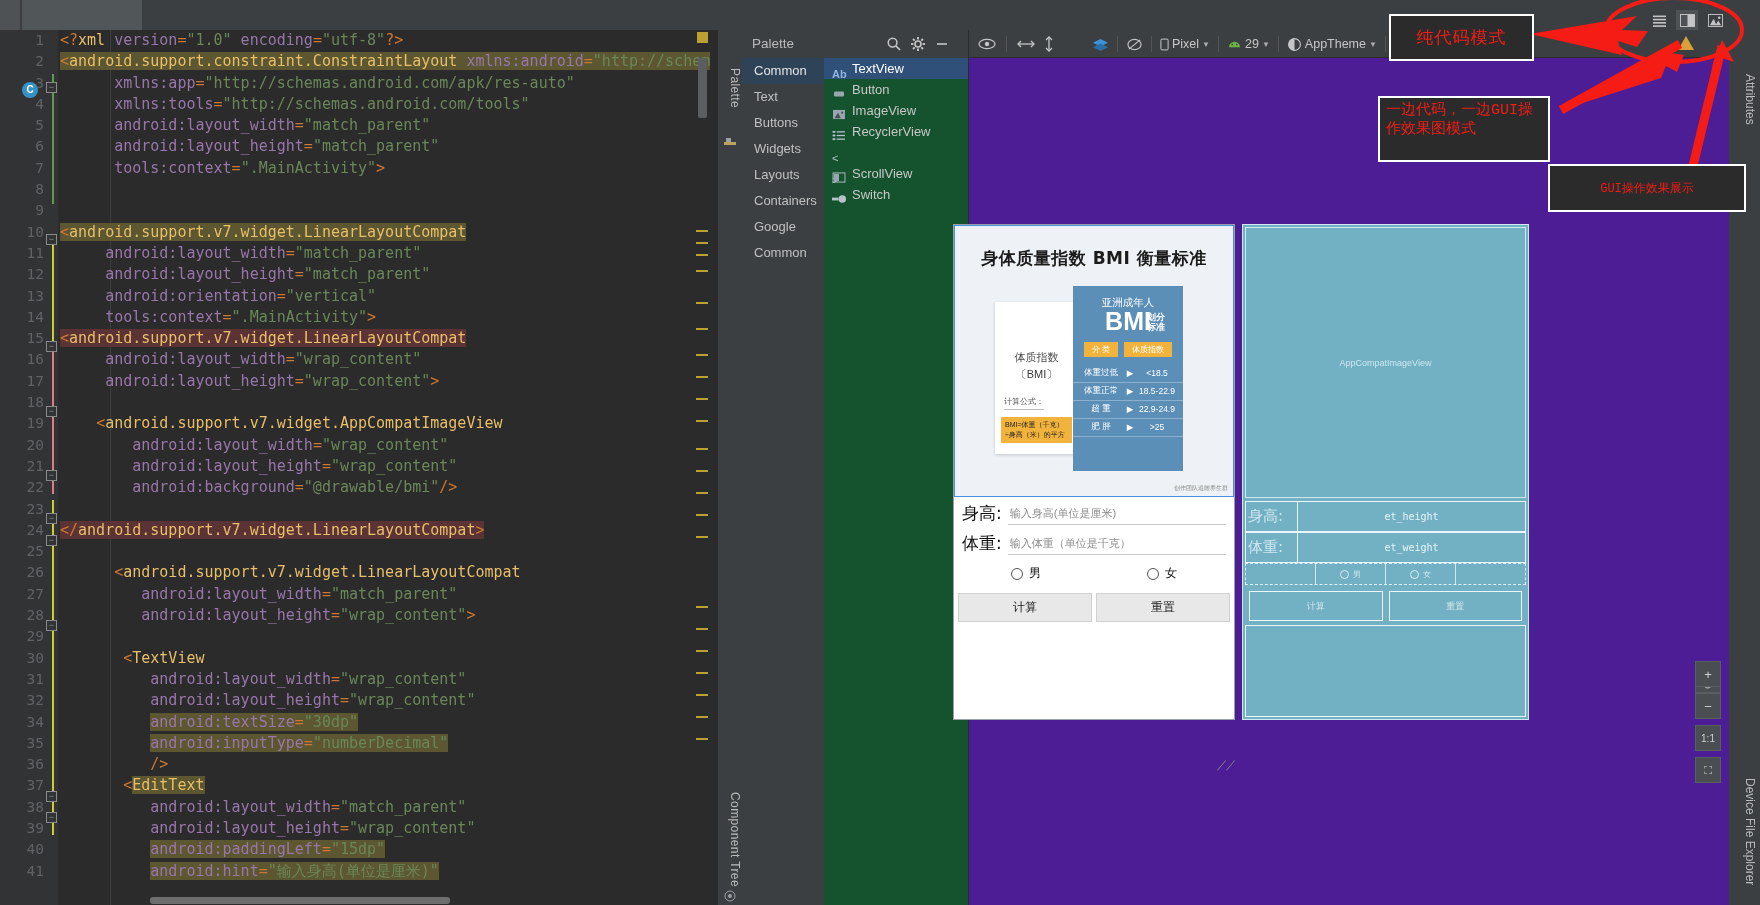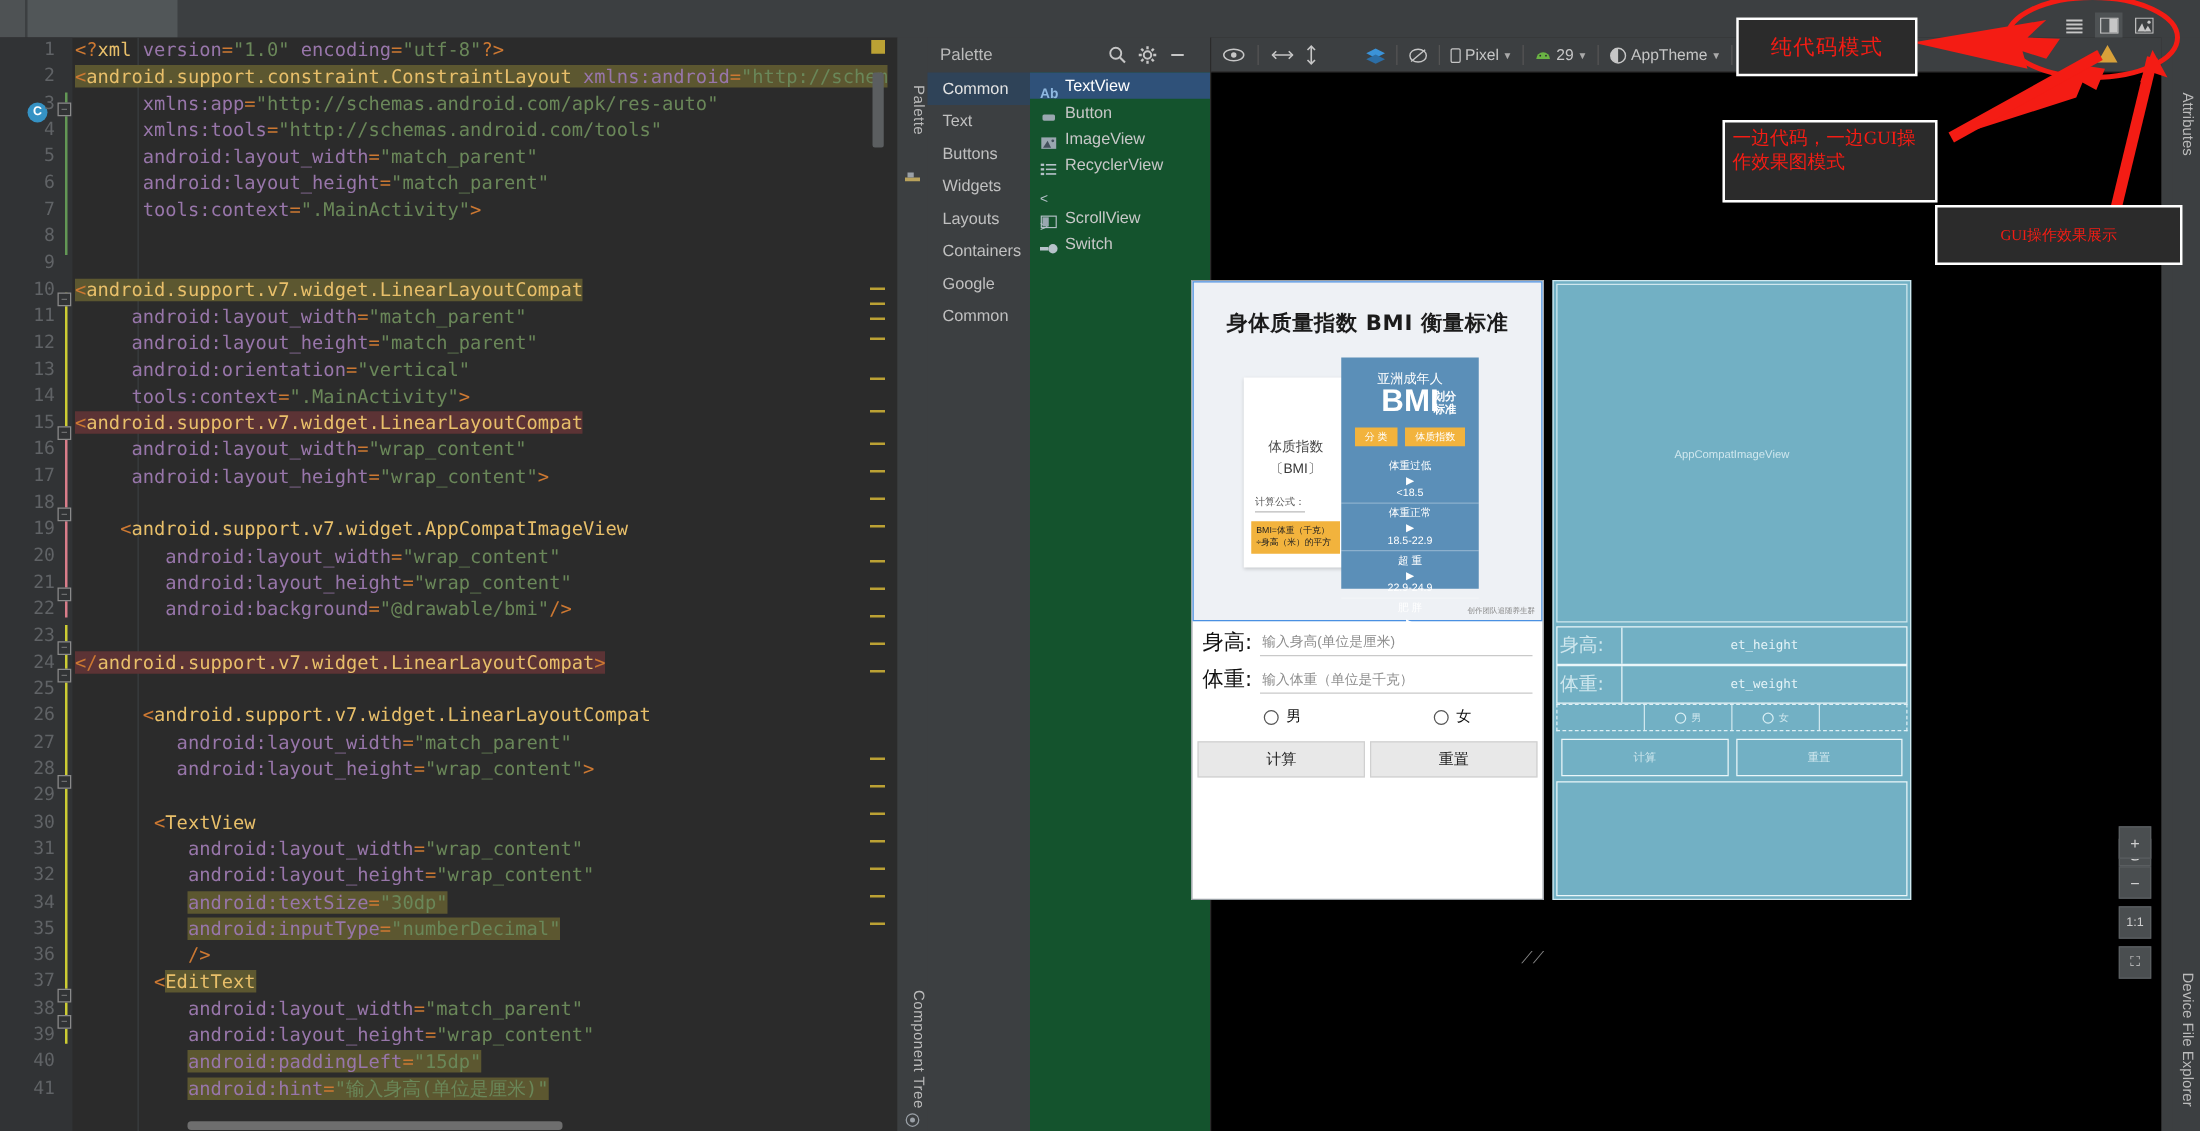--- a/index.html
+++ b/index.html
@@ -66,39 +66,39 @@
 
   
   .surface{ position:absolute; left:969px; top:30px; width:760px; height:875px; background:#2b2b2b; }
   .dtoolbar{ position:absolute; left:0; top:0; width:760px; height:28px; background:#3c3f41;
              display:flex; align-items:center; gap:2px; border-bottom:1px solid #2b2b2b; }
   .dsep{ width:1px; height:16px; background:#555; margin:0 5px; }
   .dbtn{ display:flex; align-items:center; gap:3px; color:#c6c6c6; font-size:12.5px; padding:2px 3px; cursor:pointer;}
   .caret{ font-size:8px; color:#aaa; }
 
   
-  .devwrap{ position:absolute; left:0; top:28px; right:0; bottom:0; background:#000000; }
+  .devwrap{ position:absolute; left:0; top:28px; right:0; bottom:0; background:#4c1d95; }
   .preview{ position:absolute; left:-16px; top:166px; width:282px; height:496px; background:#fff;
             border:1px solid #9aa0a6; }
   .bmimg{ position:relative; width:100%; height:272px; background:#eef1f5; border:1px solid #4a90e2;}
   .bm-title{ text-align:center; font-size:17px; font-weight:bold; color:#1b1b1b; padding-top:21px;
              font-family:"DejaVu Sans", sans-serif; letter-spacing:.5px;}
   .bm-white{ position:absolute; left:40px; top:76px; width:83px; height:152px; background:#fff;
              box-shadow:0 1px 3px rgba(0,0,0,.18);}
   .bm-w-t1{ text-align:center; margin-top:48px; font-size:11px; color:#4a4a4a;}
   .bm-w-t2{ text-align:center; font-size:11px; color:#3a3a3a; margin-top:2px;}
   .bm-w-f{ font-size:8px; color:#555; margin:14px 0 0 9px; border-bottom:1px solid #bbb; display:inline-block; padding-bottom:2px;}
   .bm-w-box{ margin:7px 6px 0 6px; background:#f2b33d; padding:3px 4px; font-size:7px; color:#222; line-height:1.45;}
   .bm-blue{ position:absolute; left:118px; top:60px; width:110px; height:185px; background:#5b8fb8; color:#fff;}
   .bm-b-t1{ text-align:center; font-size:10.5px; padding-top:10px; }
   .bm-b-big{ text-align:center; font-size:25px; font-weight:bold; line-height:.95; position:relative; }
   .bm-b-side{ position:absolute; right:18px; top:2px; font-size:9px; line-height:1.15; text-align:left;}
   .bm-b-tags{ display:flex; gap:6px; justify-content:center; margin-top:8px;}
   .bm-b-tag{ background:#f2b33d; color:#fff; font-size:8px; padding:2px 8px; }
-  .bm-row{ display:flex; align-items:center; font-size:8.5px; padding:2.5px 6px; border-bottom:1px solid rgba(255,255,255,.3);flex-direction:column;}
+  .bm-row{ display:flex; align-items:center; font-size:8.5px; padding:2.5px 6px; border-bottom:1px solid rgba(255,255,255,.3);}
   .bm-row .c1{ width:44px; text-align:center; }
   .bm-row .c2{ width:14px; text-align:center; }
   .bm-row .c3{ flex:1; text-align:center; }
   .bm-credit{ position:absolute; right:5px; bottom:3px; font-size:6px; color:#8a8a8a;}
 
   .frow{ display:flex; align-items:center; padding:5px 8px 2px 8px; }
   .flabel{ font-size:17px; color:#111; font-family:"DejaVu Sans", sans-serif; white-space:nowrap;}
   .finput{ flex:1; margin-left:6px; border-bottom:1px solid #c9c9c9; font-size:11px; color:#8c8c8c; padding:3px 2px;}
   .radiorow{ display:flex; justify-content:space-around; padding:8px 4px; }
   .radio{ display:flex; align-items:center; gap:6px; font-size:12px; color:#111;}
@@ -140,21 +140,21 @@
   .rtab.attr{ top:44px; }
   .rtab.dev{ bottom:20px; }
 
   
   .modebtns{ position:absolute; right:34px; top:10px; display:flex; gap:6px; z-index:40;}
   .modebtn{ width:22px; height:20px; display:flex; align-items:center; justify-content:center; }
   .modebtn.on{ background:#4e5254; }
 
   
   .anno{ position:absolute; background:#2b2b2b; border:2px solid #fff; color:#f41c14;
-         font-family:Liberation Serif, serif; z-index:50; }
+         font-family:Liberation Mono, monospace; z-index:50; }
   .anno.a1{ left:1389px; top:14px; width:145px; height:47px; font-size:17px;
             display:flex; align-items:center; justify-content:center; letter-spacing:1px;}
   .anno.a2{ left:1378px; top:96px; width:172px; height:66px; font-size:15px; padding:4px 6px; line-height:1.25;}
   .anno.a3{ left:1548px; top:164px; width:198px; height:48px; font-size:12px;
             display:flex; align-items:center; justify-content:center;}
   .svgover{ position:absolute; left:0; top:0; width:1760px; height:905px; pointer-events:none; z-index:45;}
 </style>
 </head>
 <body>
 

